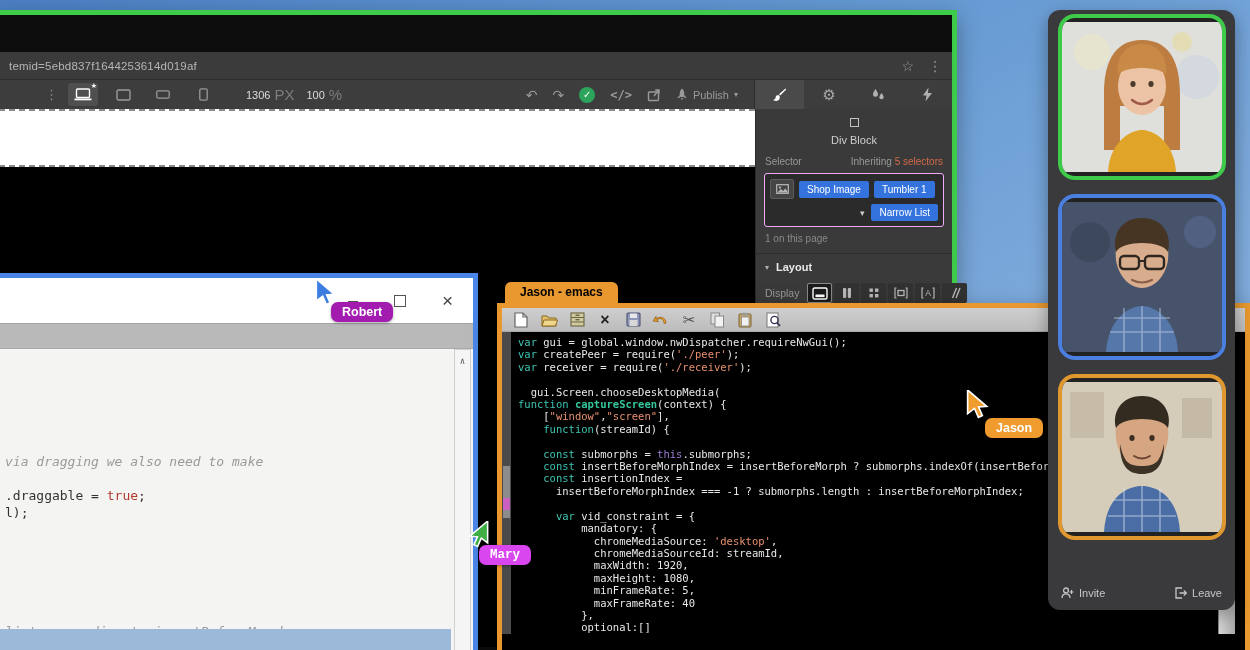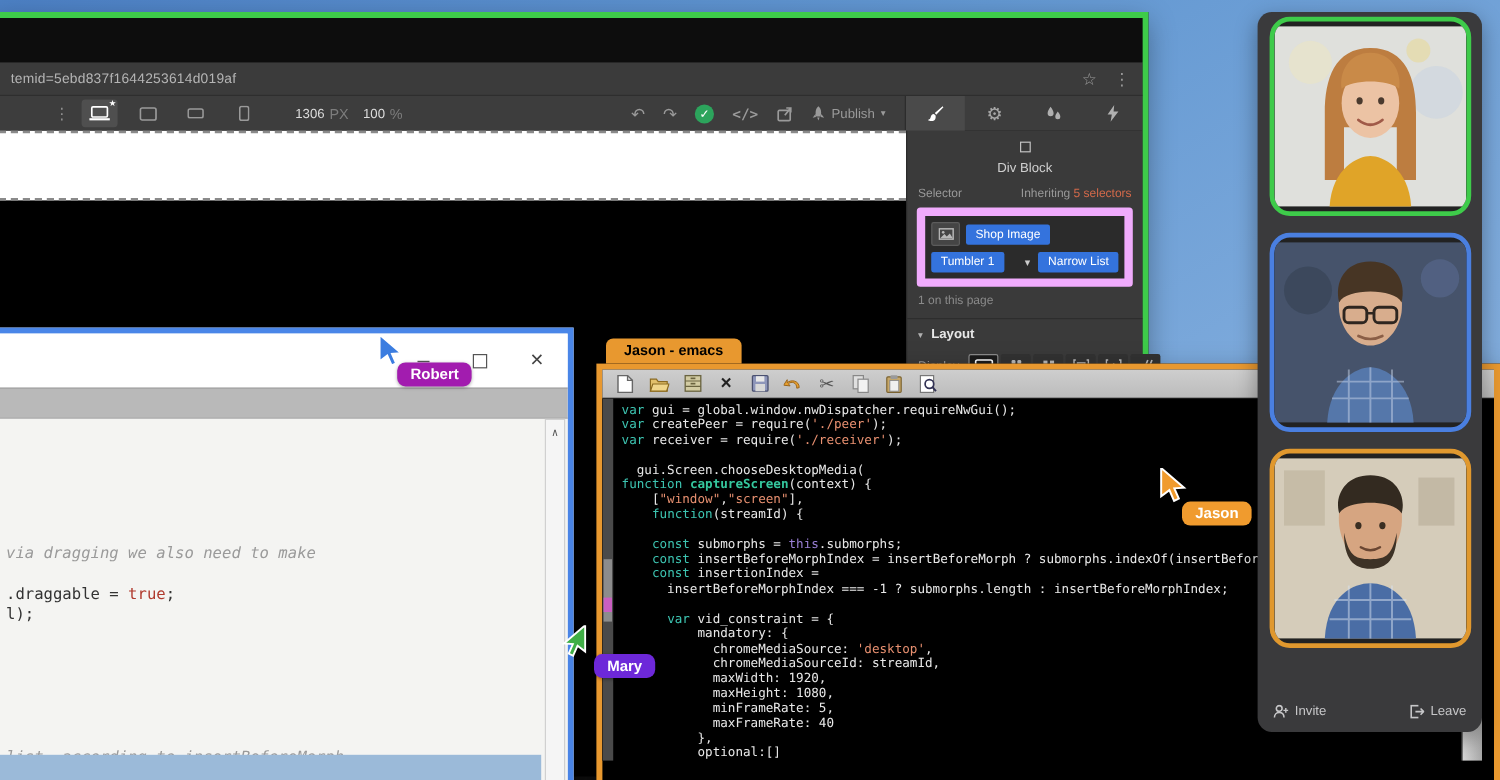--- a/index.html
+++ b/index.html
@@ -17,21 +17,21 @@
   .dz-url { color:#b5b5b5; font-size:11.5px; letter-spacing:.2px; flex:1; white-space:nowrap; overflow:hidden; }
   .dz-url-ic { color:#9a9a9a; font-size:14px; margin-left:14px; }
   .dz-toolbar { height:29px; background:#3d3d3d; display:flex; align-items:stretch; }
   .tools-left { display:flex; align-items:center; gap:10px; padding-left:46px; }
   .kebab { color:#8f8f8f; font-size:13px; line-height:13px; }
   .dev-btn { width:30px; height:23px; display:flex; align-items:center; justify-content:center;
              border-radius:3px; position:relative; }
   .dev-btn.active { background:#4f4f4f; }
   .dev-star { position:absolute; top:-1px; right:1px; color:#fff; font-size:7px; }
   .size-box { display:flex; align-items:center; gap:4px; margin-left:18px; font-size:11px; }
-  .size-num { color:#dcdcdc; } .size-unit { color:#7d7d7d; font-size:12px; }
+  .size-num { color:#dcdcdc; } .size-unit { color:#7d7d7d; font-size:15px; }
   .tools-mid { margin-left:auto; display:flex; align-items:center; gap:15px; padding-right:16px; }
   .hist { color:#9a9a9a; font-size:14px; }
   .chk { width:16px; height:16px; border-radius:50%; background:#2ca45c; color:#fff;
          font-size:10px; display:flex; align-items:center; justify-content:center; }
   .codeic { color:#9a9a9a; font-size:12px; font-weight:bold; font-family:"DejaVu Sans Mono",monospace; }
   .pubgrp { display:flex; align-items:center; gap:5px; color:#9a9a9a; font-size:11px; }
   .tab-strip { width:198px; display:flex; border-left:1px solid #2c2c2c; margin-left:0; }
   .ds-tab { flex:1; display:flex; align-items:center; justify-content:center; color:#a8a8a8; }
   .ds-tab.active { background:#4a4a4a; color:#fff; }
   .gear { font-size:15px; }
@@ -39,21 +39,21 @@
   .dz-body { display:flex; height:538px; }
   .canvas-col { flex:1; background:#000; }
   .canvas-strip { height:58px; background:#fff; border-top:2px dashed #8a8a8a; border-bottom:2px dashed #8a8a8a; }
 
   
   .panel { width:197px; background:#3a3a3a; border-left:1px solid #2a2a2a; font-size:11px; color:#cfcfcf; }
   .pnl-el { display:flex; align-items:center; gap:7px; padding:9px 9px 8px;flex-direction:column; }
   .pnl-el-ic { width:9px; height:9px; border:1.5px solid #c2c2c2; }
   .pnl-selrow { display:flex; justify-content:space-between; padding:2px 9px 6px; font-size:10px; color:#999; }
   .inh-count { color:#d2694a; }
-  .sel-box { margin:0 8px; background:#2b2b2b; border:7px solid #f0abfc; border-radius:3px;
+  .sel-box { margin:0 8px; background:#2b2b2b; border:1px solid #f0abfc; border-radius:3px;
              padding:5px; display:flex; flex-wrap:wrap; gap:5px; align-items:center; }
   .img-btn { width:24px; height:20px; background:#454545; border:1px solid #5c5c5c; border-radius:2px;
              display:flex; align-items:center; justify-content:center; }
   .tag { background:#3473dd; color:#fff; font-size:10px; padding:3px 8px; border-radius:2px; white-space:nowrap; }
   .sel-caret { color:#ccc; font-size:9px; margin-left:auto; padding-right:2px; }
   .pg-count { color:#8a8a8a; font-size:10px; padding:6px 9px 9px; }
   .sec-hd { border-top:1px solid #2d2d2d; padding:7px 9px; display:flex; align-items:center; gap:7px; }
   .sec-caret { color:#b0b0b0; font-size:8px; }
   .sec-ttl { color:#e8e8e8; font-weight:bold; font-size:11px; }
   .disp-row { display:flex; align-items:center; gap:8px; padding:3px 9px 11px; }
@@ -454,21 +454,21 @@
 <div class="cur-label" style="left:331px; top:302px; background:#a21caf;">Robert</div>
 
 <svg class="cursor" style="left:965px; top:390px;" width="26" height="29" viewBox="0 0 12 14">
   <path d="M1 0 L1 11.4 L4.3 8.9 L6.2 13.2 L8.1 12.3 L6.3 8.2 L10.2 7.9 Z" fill="#f09b2e" stroke="#fff" stroke-width="0.8"></path>
 </svg>
 <div class="cur-label" style="left:985px; top:418px; background:#f09b2e;">Jason</div>
 
 <svg class="cursor" style="left:466px; top:521px; transform:scaleX(-1);" width="24" height="27" viewBox="0 0 12 14">
   <path d="M1 0 L1 11.4 L4.3 8.9 L6.2 13.2 L8.1 12.3 L6.3 8.2 L10.2 7.9 Z" fill="#3fae46" stroke="#fff" stroke-width="0.8"></path>
 </svg>
-<div class="cur-label" style="left:495px; top:545px; background:#6d28d9;">Mary</div>
+<div class="cur-label" style="left:479px; top:545px; background:#d946ef;font-family:Liberation Mono, monospace;">Mary</div>
 
 <div class="sidebar">
   <div class="tiles">
     <div class="tile" style="border-color: rgb(62, 203, 74);">
       <svg viewBox="0 0 160 150">
         <rect width="160" height="150" fill="#dfe0dc"></rect>
         <circle cx="30" cy="30" r="18" fill="#e8e4c8" opacity="0.7"></circle>
         <circle cx="135" cy="55" r="22" fill="#cdd6e0" opacity="0.7"></circle>
         <circle cx="120" cy="20" r="10" fill="#e8d89a" opacity="0.6"></circle>
         <path d="M80 18 C50 18 42 44 42 72 L42 128 L58 128 L58 84 L102 84 L102 128 L118 128 L118 72 C118 44 110 18 80 18 Z" fill="#bd7d40"></path>

